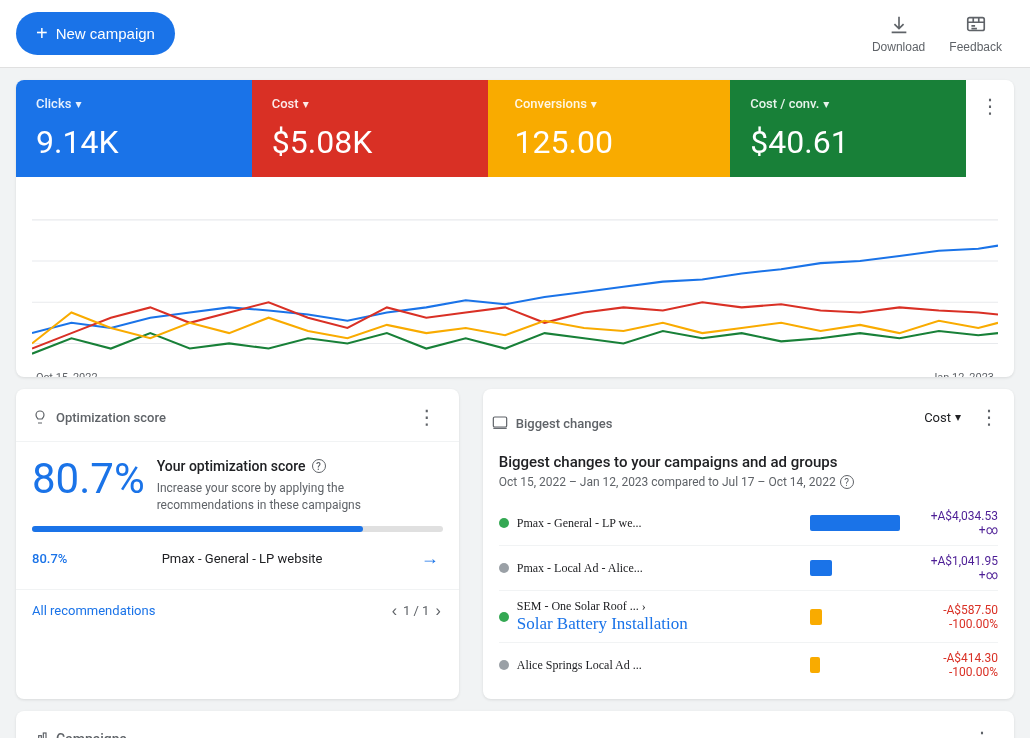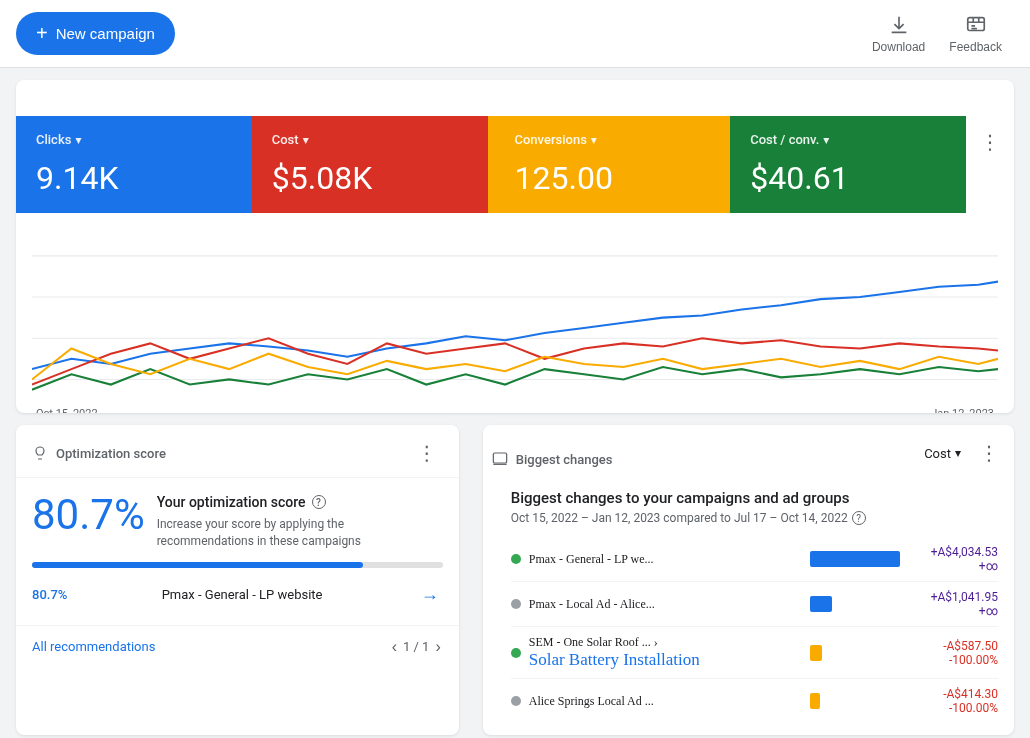--- a/index.html
+++ b/index.html
@@ -65,21 +65,20 @@
     }
     
     .stats-card {
       background: #fff;
       border-radius: 8px;
       overflow: hidden;
       box-shadow: 0 1px 3px rgba(0,0,0,0.1);
     }
     .stats-row {
       display: flex;
-      margin-top: 36px;
     }
     .stat-item {
       flex: 1;
       padding: 16px 20px;
       position: relative;
     }
     .stat-item.clicks { background: #1a73e8; }
     .stat-item.cost { background: #d93025; }
     .stat-item.conversions { background: #f9ab00; padding-left: 27px; }
     .stat-item.cost-conv { background: #188038; }
@@ -279,21 +278,20 @@
       align-items: center;
       gap: 4px;
       font-size: 13px;
       color: #202124;
       cursor: pointer;
       padding: 4px 8px;
       border-radius: 4px;
     }
     .bc-body {
       padding: 12px 16px;
-      margin-left: 12px;
     }
     .bc-main-title {
       font-size: 15px;
       font-weight: 500;
       color: #202124;
       margin-bottom: 4px;
     }
     .bc-date-range {
       font-size: 12px;
       color: #5f6368;

